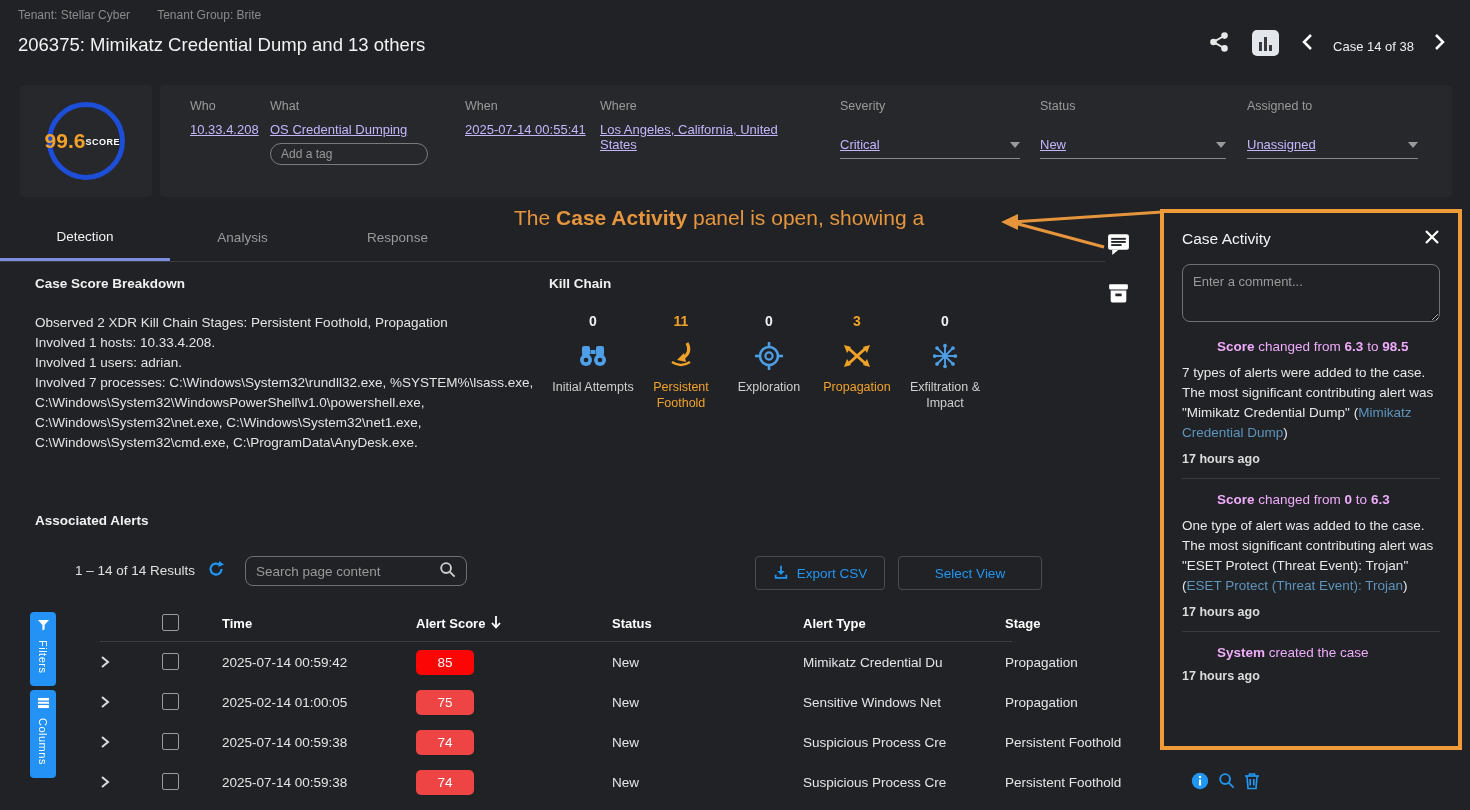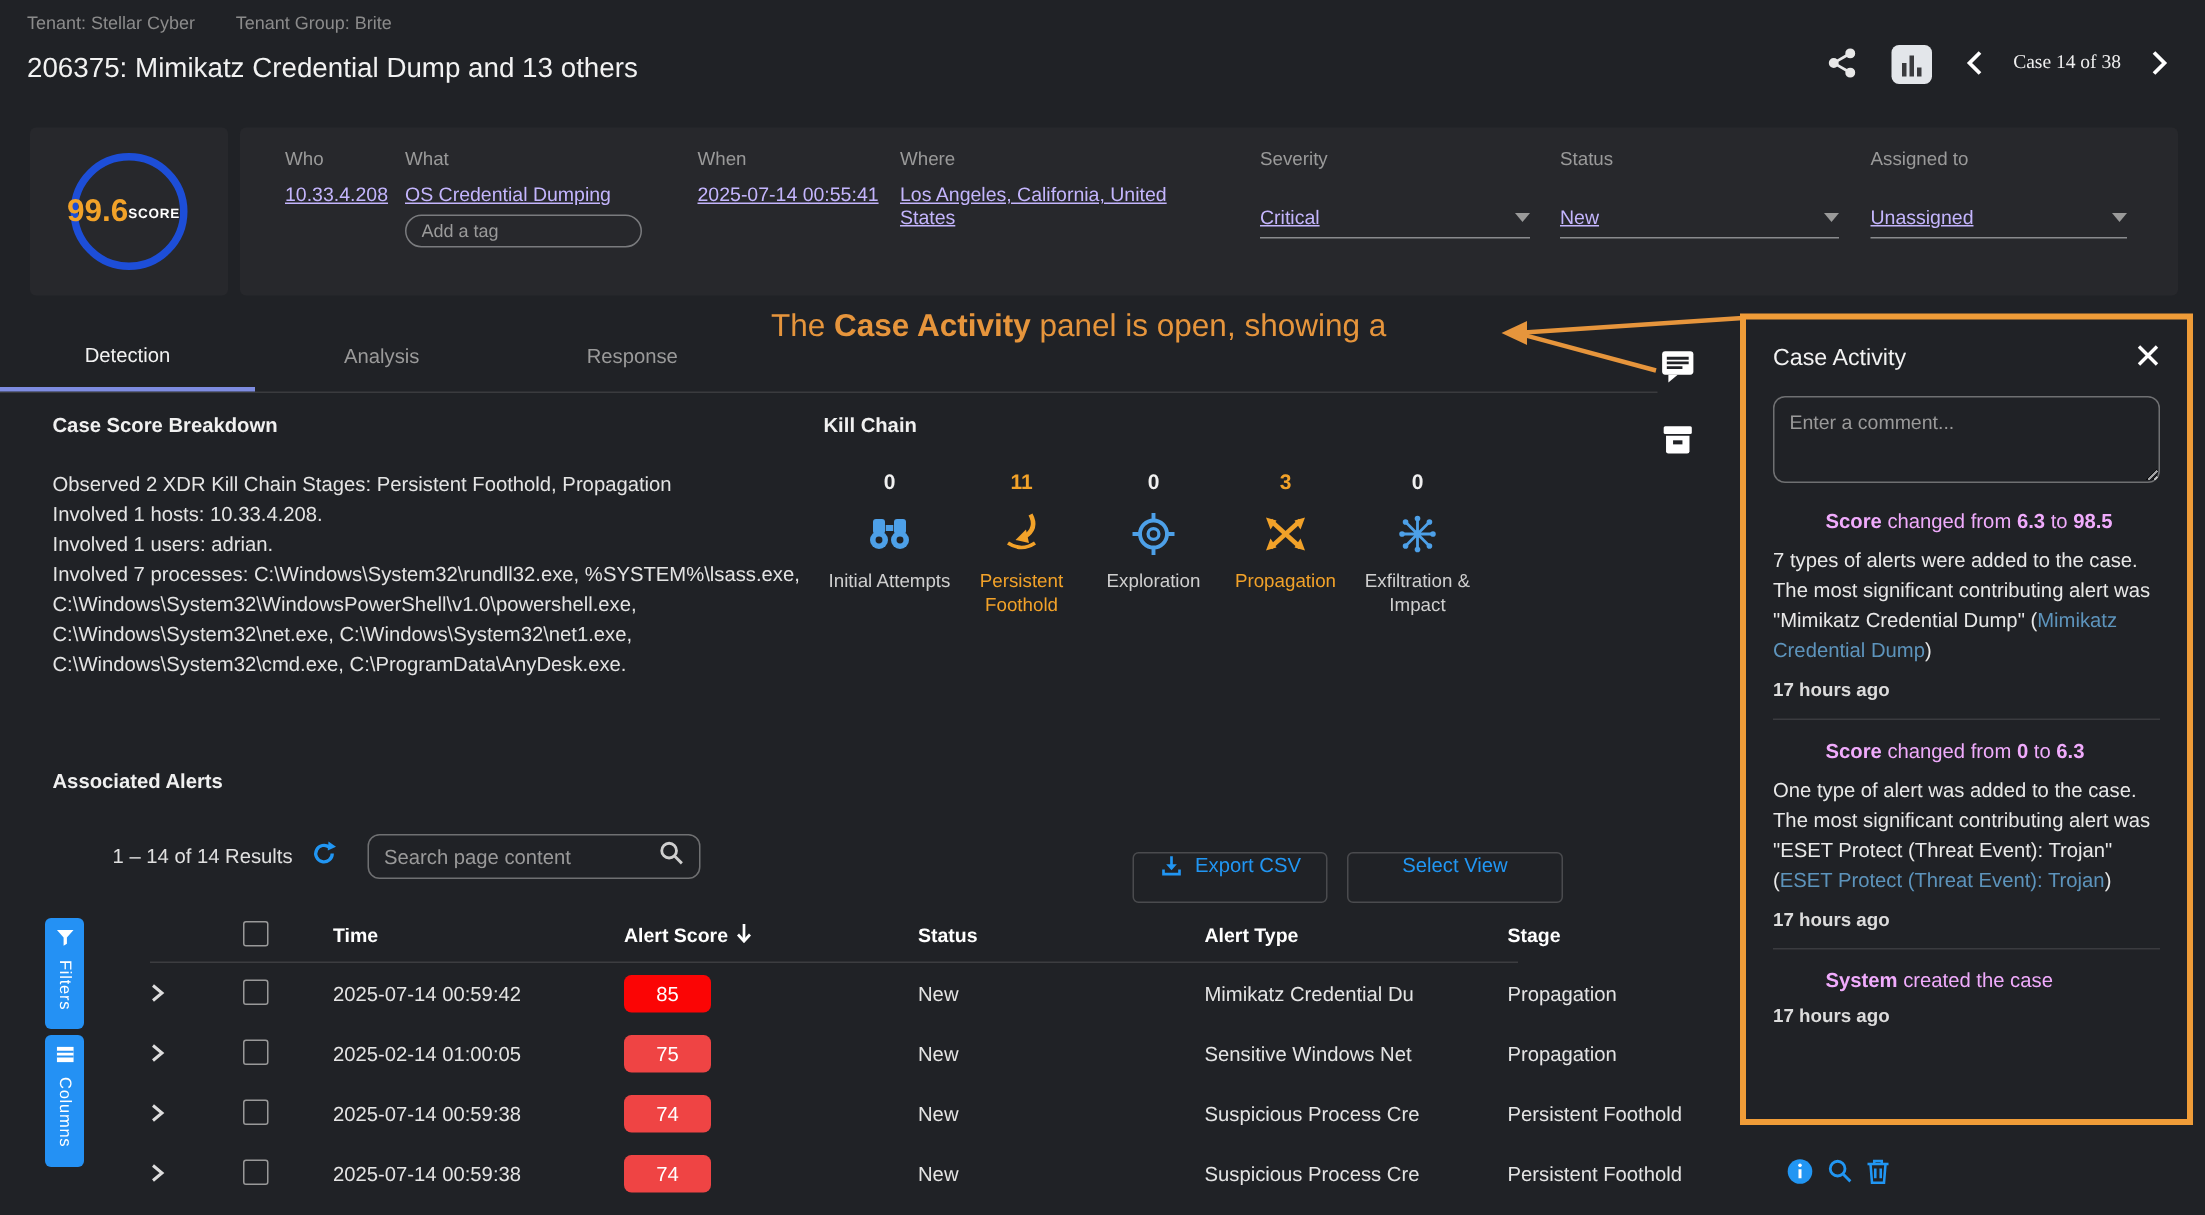--- a/index.html
+++ b/index.html
@@ -8,41 +8,41 @@
   .page { position:relative; width:1470px; height:810px; }
 
   
   .tenantbar { position:absolute; left:18px; top:8px; font-size:12px; color:#8b8b8b; }
   .tenantbar span { margin-right:24px; }
   .page-title { position:absolute; left:18px; top:34px; font-size:18.5px; color:#f2f2f2; }
   .header-controls { position:absolute; right:24px; top:30px; display:flex; align-items:center; gap:22px; }
   .icon-btn { background:none; border:none; cursor:pointer; display:flex; align-items:center; }
   .chart-btn { width:27px; height:26px; background:#e3e6ea; border-radius:5px; display:flex; align-items:flex-end; justify-content:center; gap:2px; padding-bottom:5px; }
   .chart-btn i { display:block; width:3px; background:#3a3b3e; }
-  .case-nav { display:flex; align-items:flex-start; gap:20px;font-family:Liberation Serif, serif; }
+  .case-nav { display:flex; align-items:flex-end; gap:20px; }
   .case-nav .label { font-size:13px; color:#eee; }
 
   
   .summary { position:absolute; left:20px; top:85px; width:1432px; height:112px; display:flex; gap:8px; }
   .score-card { width:132px; background:#27282c; border-radius:4px; display:flex; align-items:center; justify-content:center; }
   .score-ring { width:78px; height:78px; border:5px solid #1d4ed8; border-radius:50%; display:flex; flex-direction:row; align-items:center; justify-content:flex-end; }
   .score-val { color:#f2a229; font-size:21px; font-weight:bold; }
   .score-lbl { color:#fff; font-size:9px; font-weight:bold; letter-spacing:.5px; margin-top:2px; }
   .info-card { flex:1; background:#27282c; border-radius:4px; display:flex; padding:14px 0 0 30px; }
   .field { font-size:13px; }
   .field .flabel { color:#9a9a9a; font-size:12.5px; margin-bottom:9px; }
   .field .fvalue { color:#c4b5fd;text-decoration:underline; }
   .f-who{width:80px;} .f-what{width:195px;} .f-when{width:135px;} .f-where{width:240px; padding-right:40px;} .f-sev{width:200px;} .f-stat{width:207px;} .f-asg{width:190px;}
   .tag-input { margin-top:6px; width:158px; height:22px; background:transparent; border:1px solid #7a7b7e; border-radius:11px; color:#ddd; font-size:12px; padding:0 10px; font-family:"Liberation Sans",sans-serif; }
   .tag-input::placeholder { color:#9a9a9a; }
   .dropdown { margin-top:24px; width:90%; border-bottom:1px solid #8a8b8e; display:flex; justify-content:space-between; align-items:center; padding-bottom:6px; cursor:pointer; }
   .caret { width:0; height:0; border-left:5px solid transparent; border-right:5px solid transparent; border-top:6px solid #9a9a9a; }
 
   
-  .tabs { position:absolute; left:0; top:214px; width:1105px; height:48px; display:flex; border-bottom:1px solid #3a3b3e;gap:12px; }
+  .tabs { position:absolute; left:0; top:214px; width:1105px; height:48px; display:flex; border-bottom:1px solid #3a3b3e; }
   .tab { height:100%; display:flex; align-items:center; justify-content:center; font-size:13.5px; color:#9a9a9a; cursor:pointer; }
   .tab.active { color:#f2f2f2; border-bottom:3px solid #7e8ce0; }
   .t0{width:170px;} .t1{width:145px;} .t2{width:165px;}
 
   
   .annotation { position:absolute; left:514px; top:204px; font-size:21px; line-height:28px; color:#e6953c; }
   .annotation b { font-weight:bold; }
   .anno-arrow { position:absolute; left:1000px; top:200px; }
 
   
@@ -61,21 +61,21 @@
   .stage .sicon { margin:12px auto 8px; height:30px; display:flex; align-items:center; justify-content:center; }
   .stage .slabel { font-size:12.5px; line-height:16px; color:#cfcfcf; }
   .stage.hl .count, .stage.hl .slabel { color:#f2a229; }
 
   
   .alerts-title { position:absolute; left:35px; top:513px; }
   .results-row { position:absolute; left:75px; top:560px; display:flex; align-items:center; gap:12px; font-size:13.5px; color:#e0e0e0; }
   .search-box { position:absolute; left:245px; top:556px; width:222px; height:30px; border:1px solid #6f7072; border-radius:8px; display:flex; align-items:center; padding:0 10px; }
   .search-box input { flex:1; background:transparent; border:none; outline:none; color:#ddd; font-size:13.5px; font-family:"Liberation Sans",sans-serif; }
   .search-box input::placeholder { color:#9a9a9a; }
-  .tbl-btn { position:absolute; top:568px; height:34px; background:transparent; border:1px solid #4a4b4e; border-radius:4px; color:#2196f3; font-size:13.5px; display:flex; justify-content:center; gap:8px; cursor:pointer; font-family:"Liberation Sans",sans-serif; }
+  .tbl-btn { position:absolute; top:556px; height:34px; background:transparent; border:1px solid #4a4b4e; border-radius:4px; color:#2196f3; font-size:13.5px; display:flex; align-items:center; justify-content:center; gap:8px; cursor:pointer; font-family:"Liberation Sans",sans-serif; }
   .export-btn { left:755px; width:130px; }
   .view-btn { left:898px; width:144px; }
 
   
   .vbtn { position:absolute; left:30px; width:26px; background:#2491f4; border:none; border-radius:4px; color:#fff; display:flex; flex-direction:column; align-items:center; padding-top:7px; gap:6px; cursor:pointer; }
   .vbtn .vlabel { writing-mode:vertical-rl; font-size:11px; letter-spacing:.5px; font-family:"Liberation Sans",sans-serif; }
   .filters-btn { top:612px; height:74px; }
   .columns-btn { top:690px; height:88px; }
 
   

